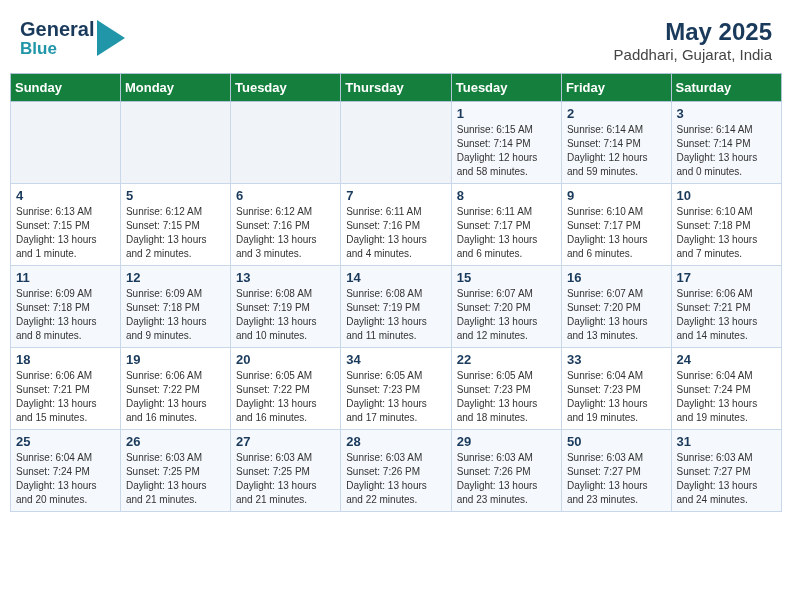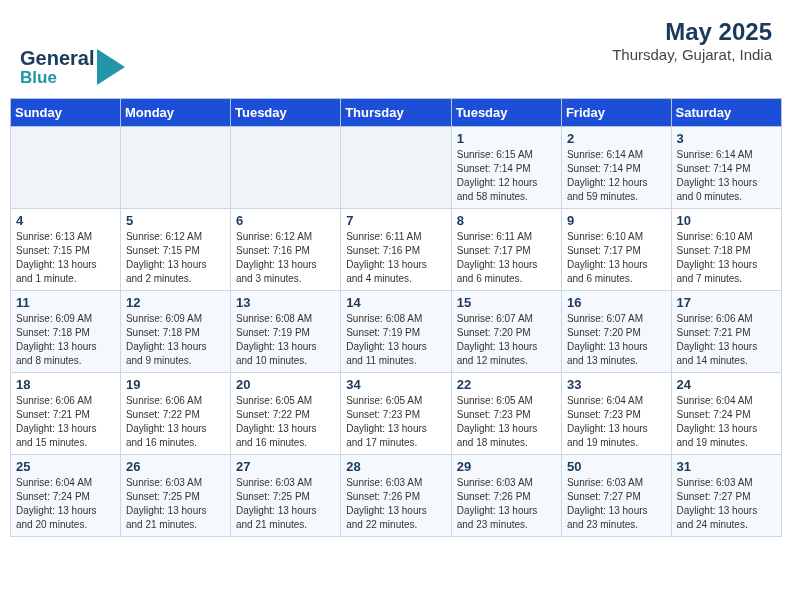--- a/index.html
+++ b/index.html
@@ -31,21 +31,21 @@
     .location {
       font-size: 15px;
       color: #444;
     }
     .calendar {
       width: 100%;
       border-collapse: collapse;
       margin-top: 6px;
     }
     .calendar th {
-      background: #1d4ed8;
+      background: #15803d;
       color: #fff;
       font-size: 13px;
       font-weight: bold;
       padding: 6px 4px;
       text-align: left;
       border: 1px solid #b0c4d8;
     }
     .calendar td {
       border: 1px solid #c8d8e8;
       vertical-align: top;
@@ -76,32 +76,32 @@
     .empty-cell {
       background: #f0f4f8 !important;
     }
   </style>
 </head>
 <body>
 
 <div class="header">
   <div class="logo">
     <div>
-      <div style="display:flex;align-items:center;margin-top:29px;">
+      <div style="display:flex;align-items:center;">
         <div>
           <div style="font-size:20px;font-weight:bold;color:#1a3a5c;line-height:1.1;">General</div>
           <div style="font-size:17px;font-weight:bold;color:#2196a8;line-height:1.1;">Blue</div>
         </div>
         <div style="width:0;height:0;border-top:18px solid transparent;border-bottom:18px solid transparent;border-left:28px solid #2196a8;margin-left:3px;"></div>
       </div>
     </div>
   </div>
   <div class="title-block">
     <div class="month-year">May 2025</div>
-    <div class="location">Thursday, Gujarat, India</div>
+    <div class="location">Paddhari, Gujarat, India</div>
   </div>
 </div>
 
 <table class="calendar">
   <thead>
     <tr id="weekday-header-row">
     <th>Sunday</th>
         <th>Monday</th>
         <th>Tuesday</th>
         <th>Thursday</th>

